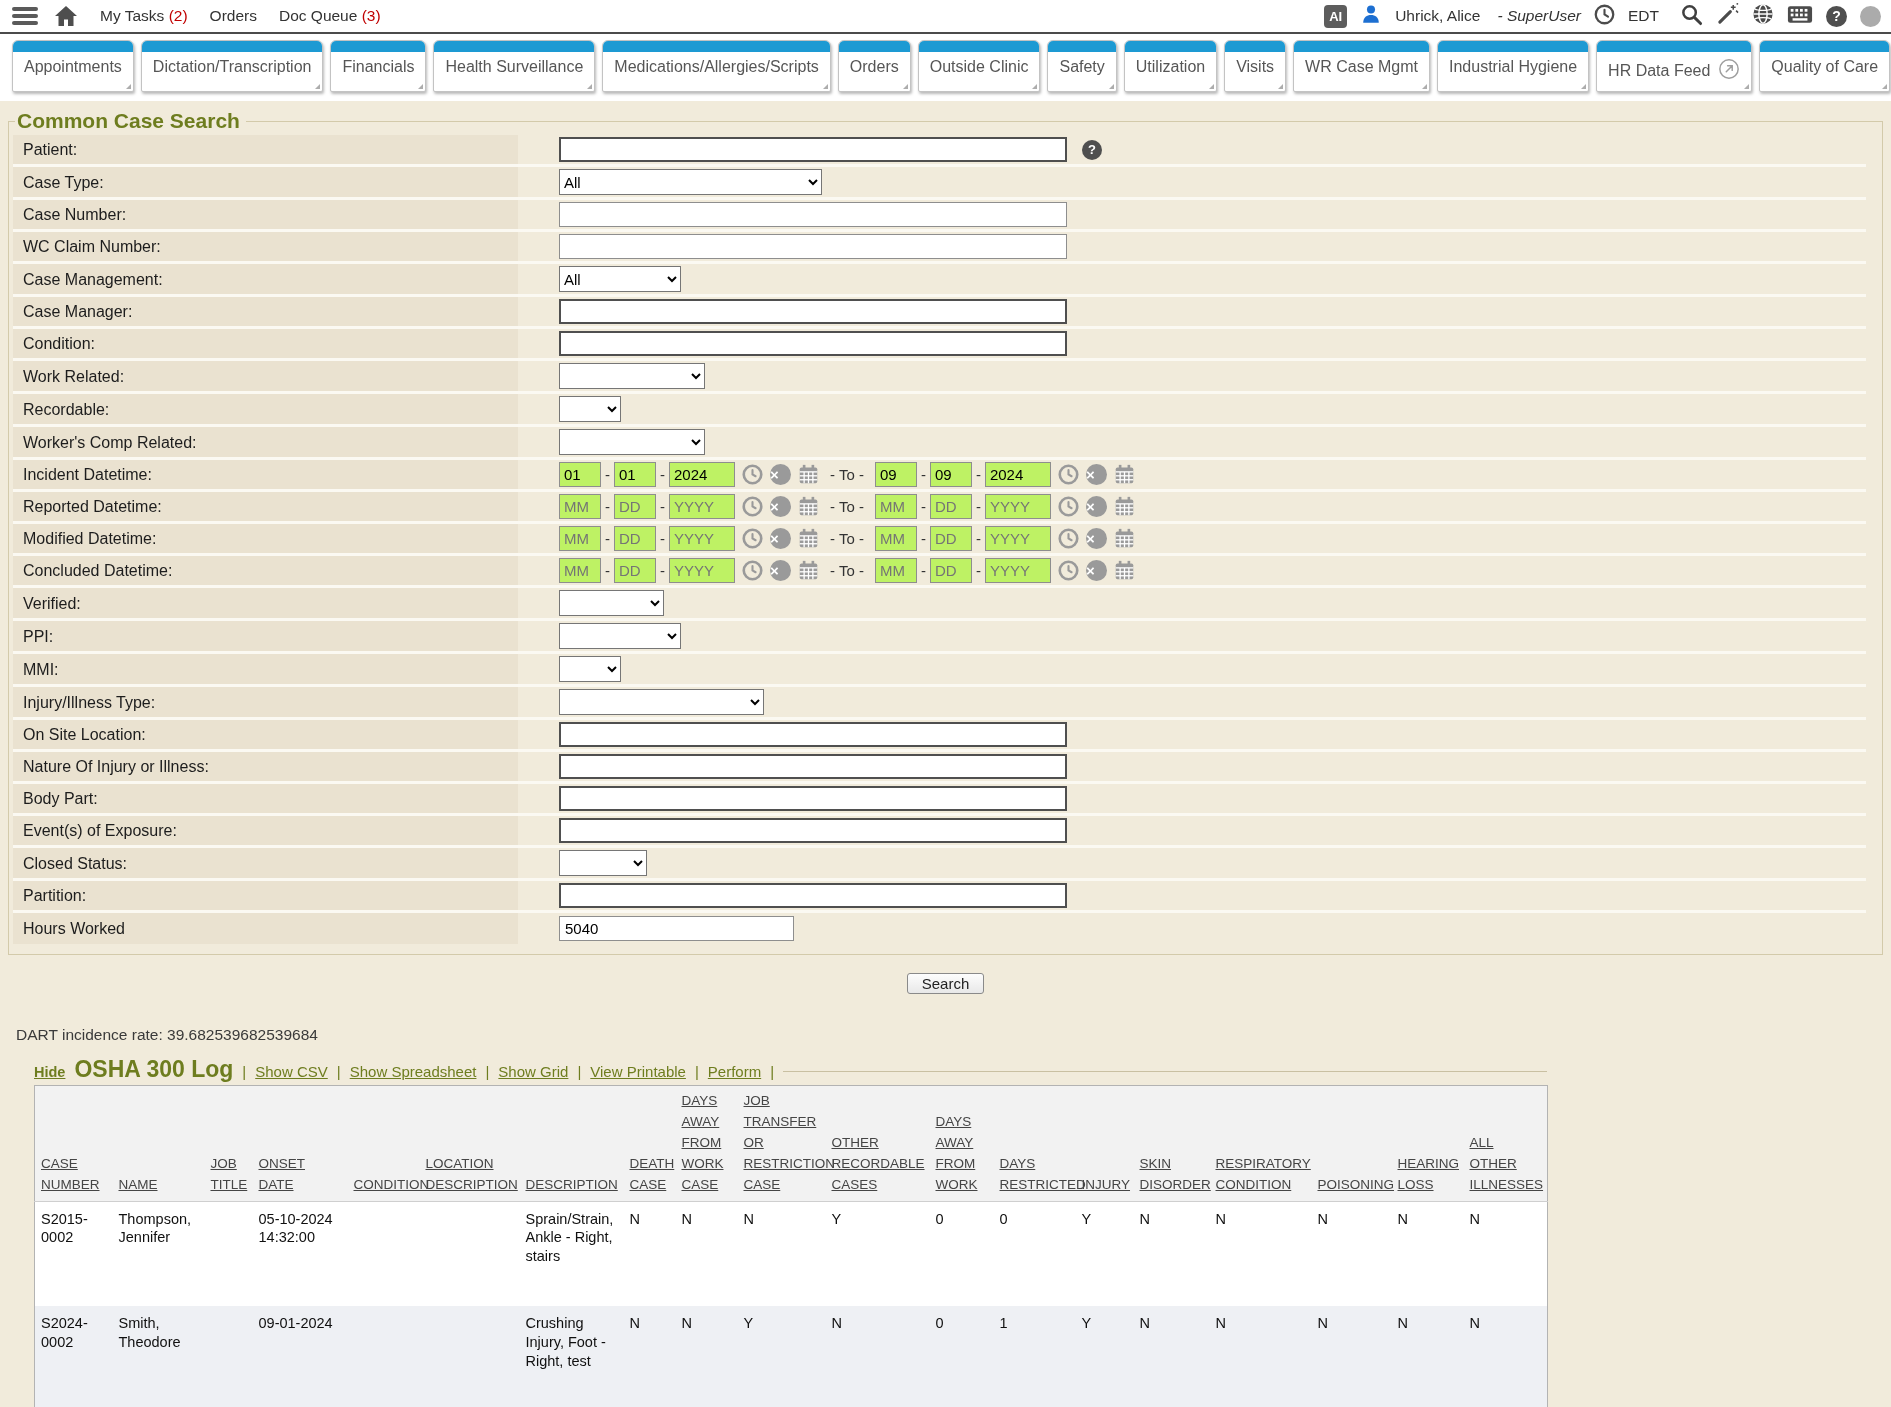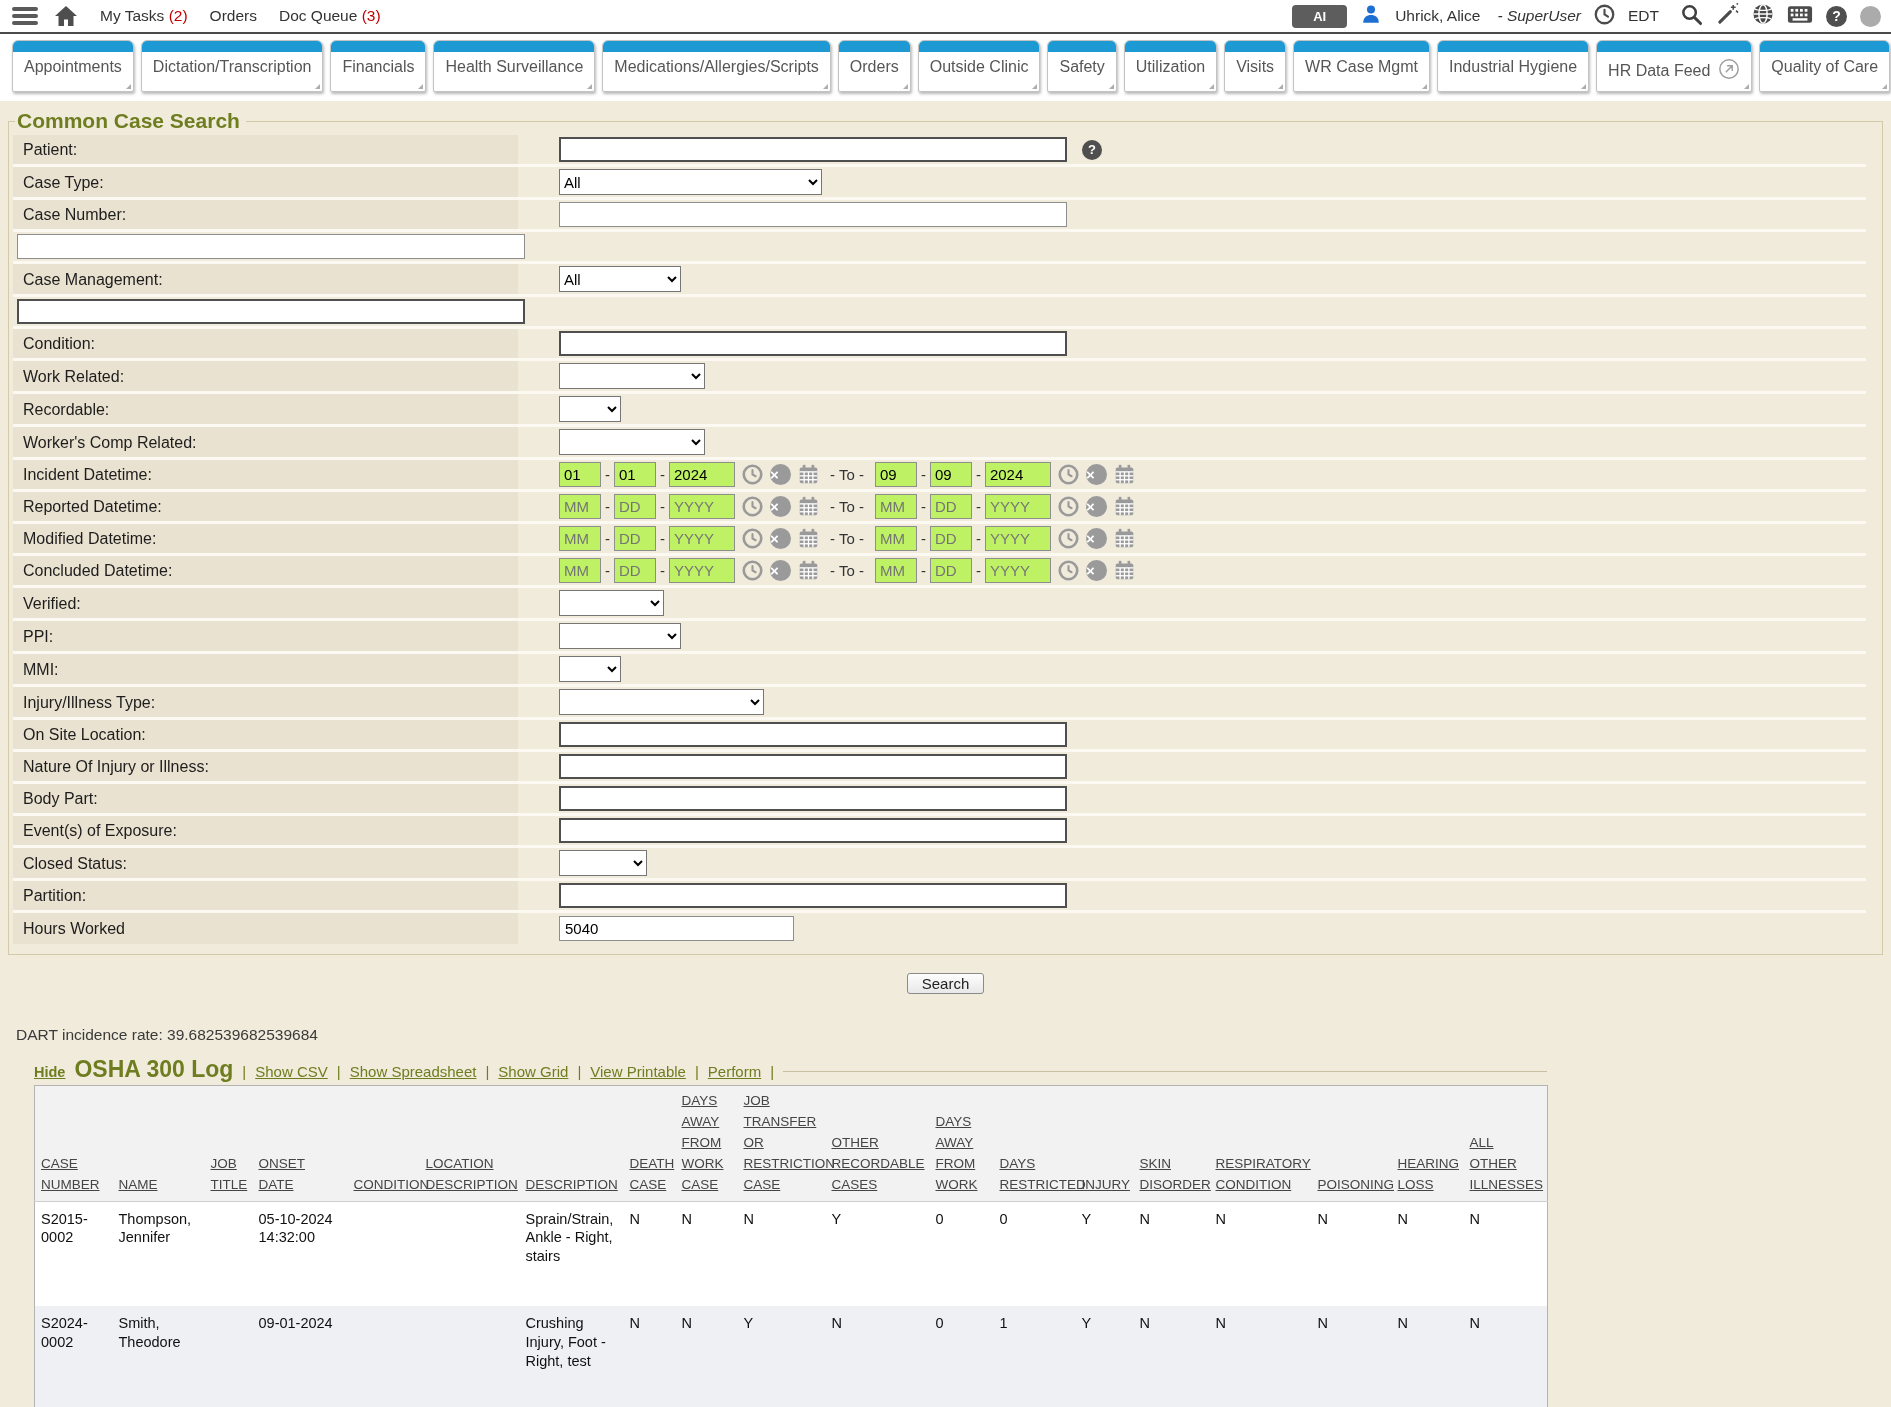--- a/index.html
+++ b/index.html
@@ -10,21 +10,21 @@
   
   .topbar { height:34px; display:flex; align-items:center; padding:0 10px 0 12px;
             border-bottom:2px solid #4b4b4b; background:#fff; }
   .hamburger { width:26px; height:18px; display:flex; flex-direction:column; justify-content:space-between; cursor:pointer; }
   .hamburger span { display:block; height:4px; background:#5a5a5a; border-radius:2px; }
   .tb-ico { margin-left:16px; display:inline-flex; align-items:center; }
   .nav-links { display:flex; align-items:center; gap:22px; margin-left:22px; font-size:15.5px; color:#333; }
   .nav-item { cursor:pointer; white-space:nowrap; }
   .count-red { color:#c00000; }
   .tb-right { margin-left:auto; display:flex; align-items:center; gap:13px; font-size:15.5px; color:#333; }
-  .ai-badge { background:#5d5d5d; color:#fff; font-weight:bold; font-size:13px; padding:4px 21px; border-radius:4px; }
+  .ai-badge { background:#5d5d5d; color:#fff; font-weight:bold; font-size:13px; padding:4px 5px; border-radius:4px; }
   .username { white-space:nowrap; }
   .userrole { font-style:italic; white-space:nowrap; margin-left:4px; }
   .circle-help { width:21px; height:21px; border-radius:50%; background:#4f4f4f; color:#fff;
                  font-size:14px; font-weight:bold; text-align:center; line-height:21px; }
   .circle-gray { width:21px; height:21px; border-radius:50%; background:#ababab; }
 
   
   .tabstrip { display:flex; gap:7px; padding:6px 0 9px 12px; background:#fff; overflow:hidden; white-space:nowrap; }
   .tab { position:relative; border:1px solid #c3c3c3; border-radius:6px 6px 2px 2px; background:#fff;
          box-shadow:1px 2px 3px rgba(0,0,0,.28); cursor:pointer; flex:0 0 auto; }
@@ -256,33 +256,35 @@
       </div>
 
       <div class="frow">
         <div class="flabel">Case Number:</div>
         <div class="ffield">
             <input class="ti" type="text" style="">
           </div>
       </div>
 
       <div class="frow">
+        <div class="flabel">WC Claim Number:</div>
         <div class="ffield">
             <input class="ti" type="text" style="">
           </div>
       </div>
 
       <div class="frow">
         <div class="flabel">Case Management:</div>
         <div class="ffield">
             <select class="sel w122"><option>All</option></select>
           </div>
       </div>
 
       <div class="frow">
+        <div class="flabel">Case Manager:</div>
         <div class="ffield">
             <input class="ti dark" type="text" style="">
           </div>
       </div>
 
       <div class="frow">
         <div class="flabel">Condition:</div>
         <div class="ffield">
             <input class="ti dark" type="text" style="">
           </div>

